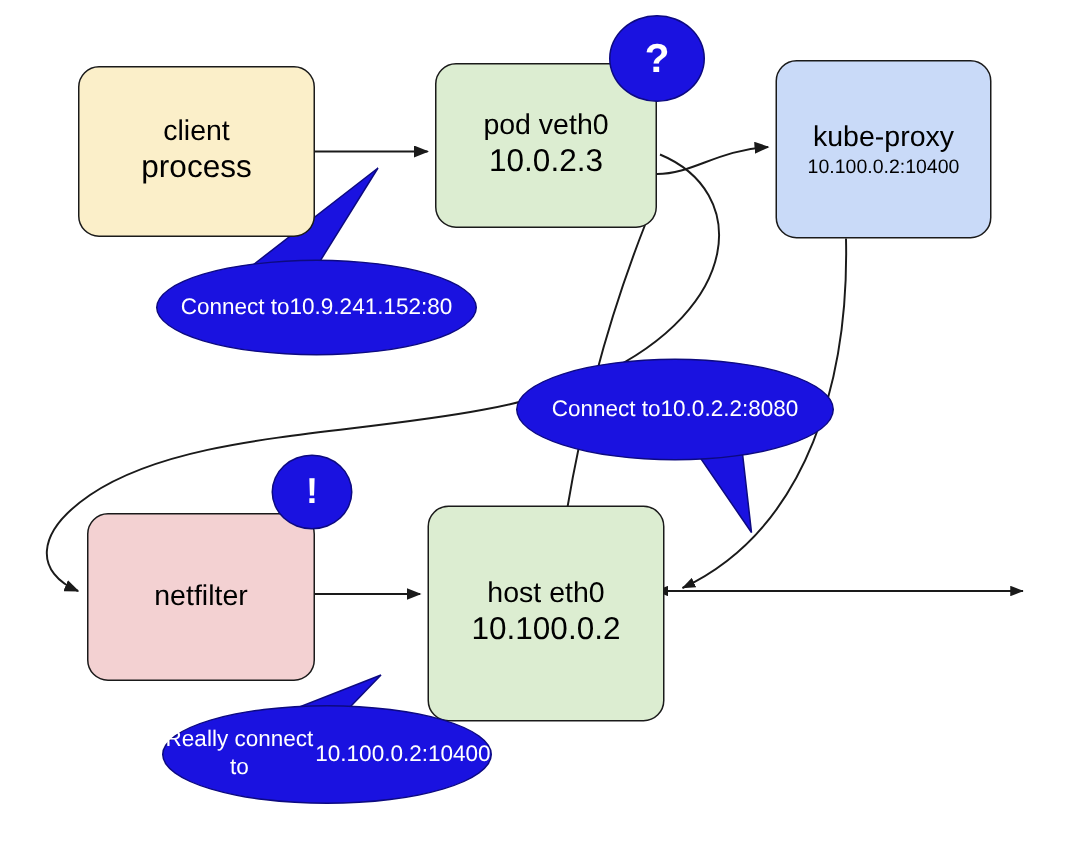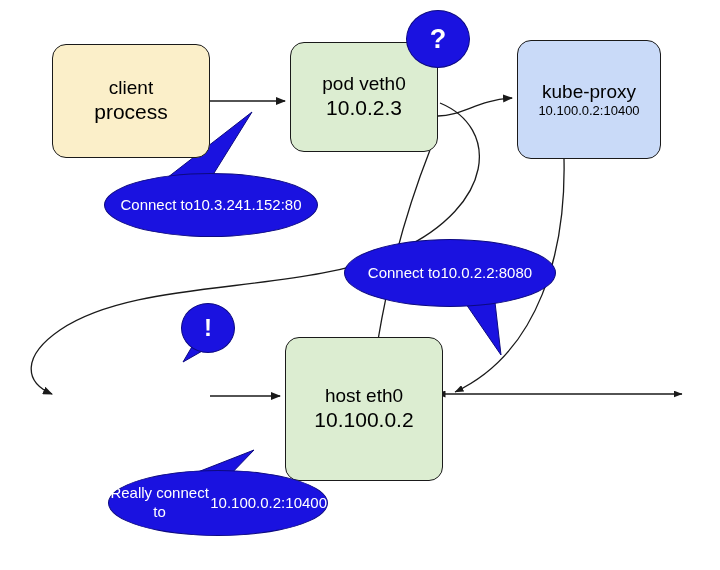--- a/index.html
+++ b/index.html
@@ -84,29 +84,32 @@
   <div class="node" id="node-pod">
     <div class="n-title">pod veth0</div>
     <div class="n-sub">10.0.2.3</div>
   </div>
 
   <div class="node small-sub" id="node-proxy">
     <div class="n-title">kube-proxy</div>
     <div class="n-sub">10.100.0.2:10400</div>
   </div>
 
+  <div class="node" id="node-netfilter">
+    <div class="n-title">netfilter</div>
+  </div>
 
   <div class="node" id="node-host">
     <div class="n-title">host eth0</div>
     <div class="n-sub">10.100.0.2</div>
   </div>
 
   <div class="callout" id="callout-1">
     <div>Connect to</div>
-    <div>10.3.241.152:80</div>
+    <div>10.9.241.152:80</div>
   </div>
 
   <div class="callout" id="callout-2">
     <div>Connect to</div>
     <div>10.0.2.2:8080</div>
   </div>
 
   <div class="callout" id="callout-3">
     <div>Really connect to</div>
     <div>10.100.0.2:10400</div>

